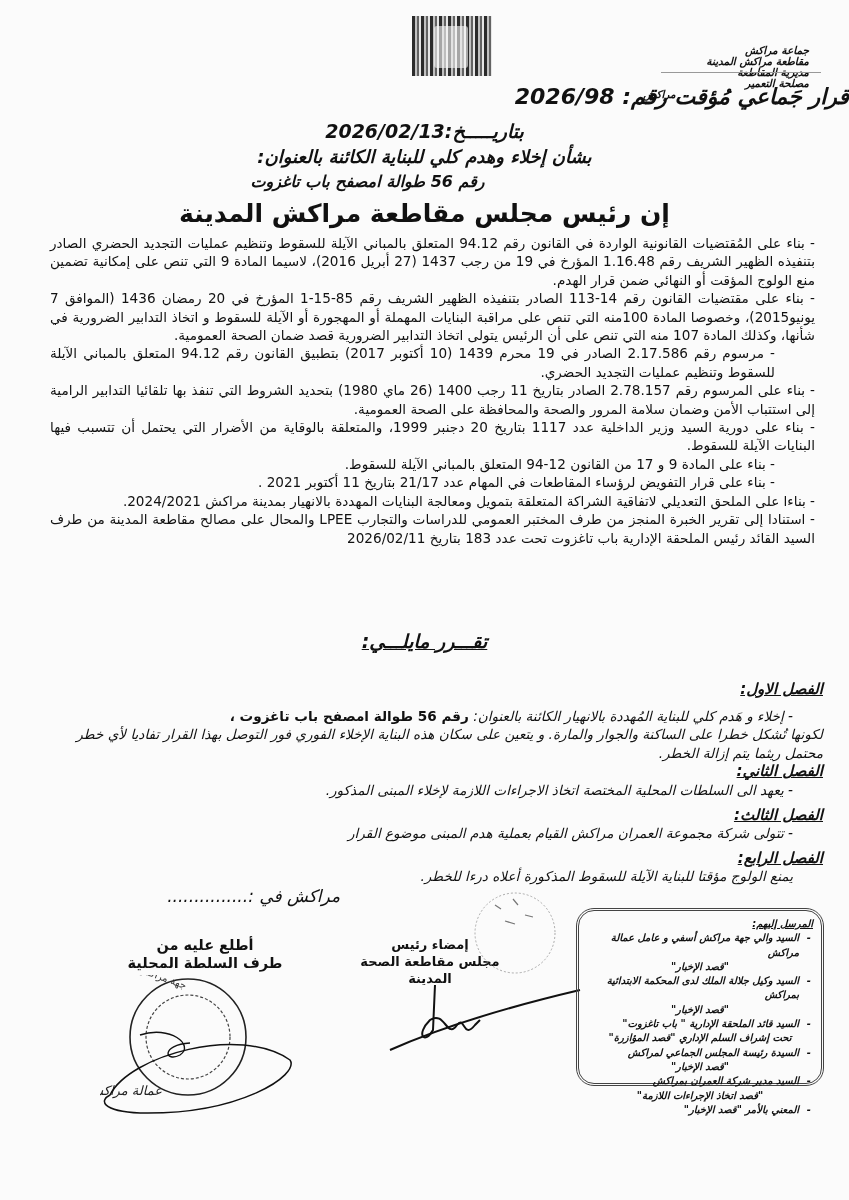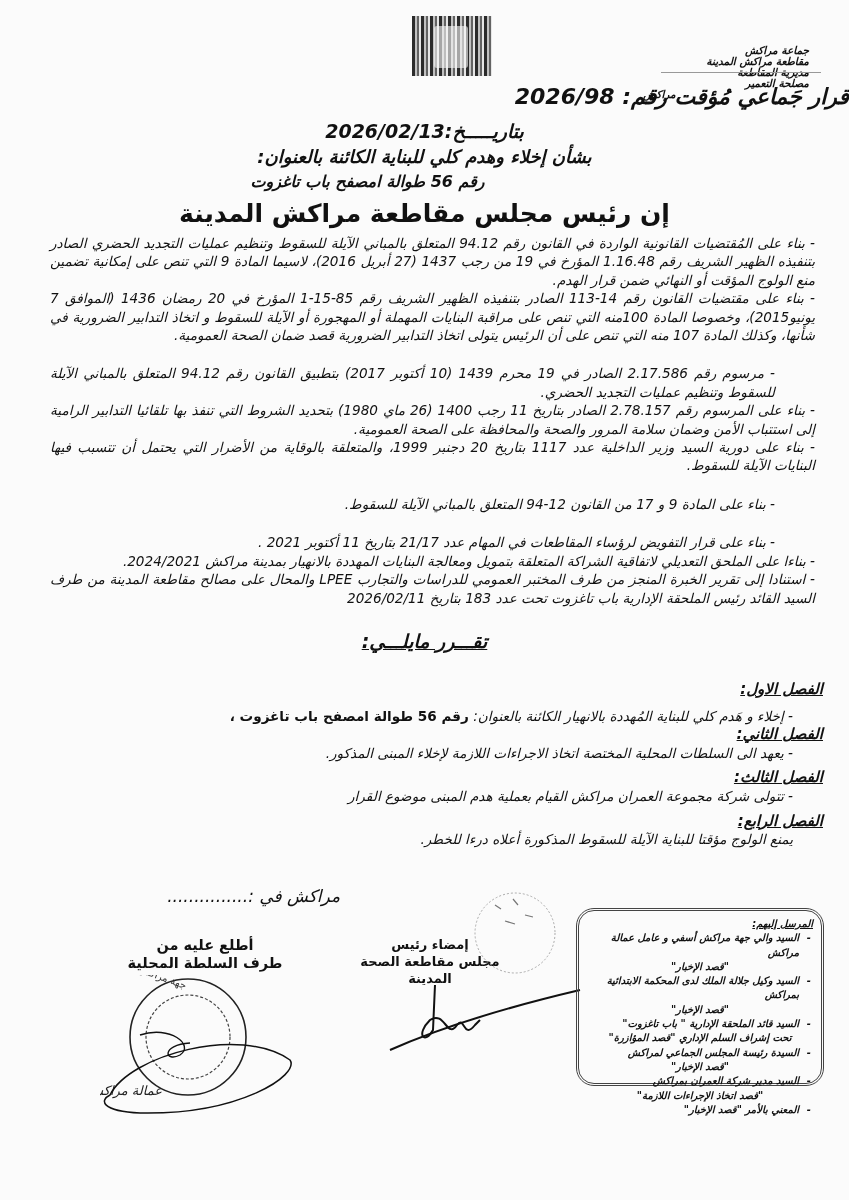--- a/index.html
+++ b/index.html
@@ -11,23 +11,23 @@
   .hdr-rule{top:72px;right:28px;width:160px;border-top:1px solid #999;}
   .emblem{top:16px;left:412px;width:80px;height:60px;background:
       repeating-linear-gradient(90deg,#333 0 3px,#bbb 3px 5px,#666 5px 7px,#ddd 7px 9px);
       filter:contrast(1.1);}
   .emblem:after{content:"";position:absolute;left:22px;top:10px;width:34px;height:42px;background:#eee;opacity:.6;border-radius:3px;}
   .title{top:84px;left:0;width:849px;font-size:22px;font-weight:bold;font-style:italic;direction:rtl;}
   .date{top:120px;left:0;width:849px;text-align:center;font-size:19px;font-style:italic;font-weight:bold;}
   .subject{top:146px;left:0;width:849px;text-align:center;font-size:18px;font-style:italic;font-weight:bold;}
   .address{top:172px;left:0;width:735px;text-align:center;font-size:16px;font-style:italic;font-weight:bold;}
   .president{top:199px;left:0;width:849px;text-align:center;font-size:25px;font-weight:bold;}
-  .body-text{top:234px;left:50px;width:765px;font-size:13.6px;line-height:18.4px;font-style:italic;text-align:justify;}
+  .body-text{top:234px;left:50px;width:765px;font-size:13.6px;line-height:18.4px;text-align:justify;}
   .body-text p{margin:0;}
-  .body-text .ind{padding-right:40px;margin-top:20px;}
+  .body-text .ind{padding-right:40px;}
   .decided{top:630px;left:0;width:849px;text-align:center;font-size:19px;font-weight:bold;font-style:italic;text-decoration:underline;}
   .chapters{top:680px;left:58px;width:765px;font-size:13.6px;line-height:18.6px;font-style:italic;}
   .chapters p{margin:0;}
   .chap-title{font-weight:bold;font-size:15px;text-decoration:underline;}
   .strong{font-weight:bold;font-style:normal;}
   .marrakech-at{top:886px;left:120px;width:220px;font-size:17px;font-style:italic;text-align:right;}
   .auth-label{top:936px;left:110px;width:190px;font-size:14.5px;font-weight:bold;text-align:center;line-height:18px;}
   .pres-label{top:936px;left:350px;width:160px;font-size:13px;text-align:center;line-height:17px;font-weight:bold;}
   .dist-box{top:908px;left:576px;width:248px;height:178px;border:3px double #444;border-radius:18px;
             font-size:10px;line-height:14.3px;font-style:italic;font-weight:bold;padding:6px 8px;box-sizing:border-box;}
@@ -69,20 +69,21 @@
   <p>- استنادا إلى تقرير الخبرة المنجز من طرف المختبر العمومي للدراسات والتجارب LPEE والمحال على مصالح مقاطعة المدينة من طرف السيد القائد رئيس الملحقة الإدارية باب تاغزوت تحت عدد 183 بتاريخ 2026/02/11</p>
 </div>
 
 <div class="abs decided">تقـــرر مايلـــي:</div>
 
 <div class="abs chapters">
   <p class="chap-title" style="margin-bottom:8px;">الفصل الاول:</p>
   <p style="padding-right:30px;">
     <span>- إخلاء و هَدم كلي للبناية المُهددة بالانهيار الكائنة بالعنوان: </span><span class="strong">رقم 56 طوالة امصفح باب تاغزوت ،</span>
   </p>
+  <p>لكونها تُشكل خطرا على الساكنة والجوار والمارة. و يتعين على سكان هذه البناية الإخلاء الفوري فور التوصل بهذا القرار تفاديا لأي خطر محتمل ريثما يتم إزالة الخطر.</p>
   <p class="chap-title">الفصل الثاني:</p>
   <p style="padding-right:30px;">- يعهد الى السلطات المحلية المختصة اتخاذ الاجراءات اللازمة لإخلاء المبنى المذكور.</p>
   <p class="chap-title" style="margin-top:6px;">الفصل الثالث:</p>
   <p style="padding-right:30px;">- تتولى شركة مجموعة العمران مراكش القيام بعملية هدم المبنى موضوع القرار</p>
   <p class="chap-title" style="margin-top:6px;">الفصل الرابع:</p>
   <p style="padding-right:30px;">يمنع الولوج مؤقتا للبناية الآيلة للسقوط المذكورة أعلاه درءا للخطر.</p>
 </div>
 
 <div class="abs marrakech-at">مراكش في :...............</div>
 

